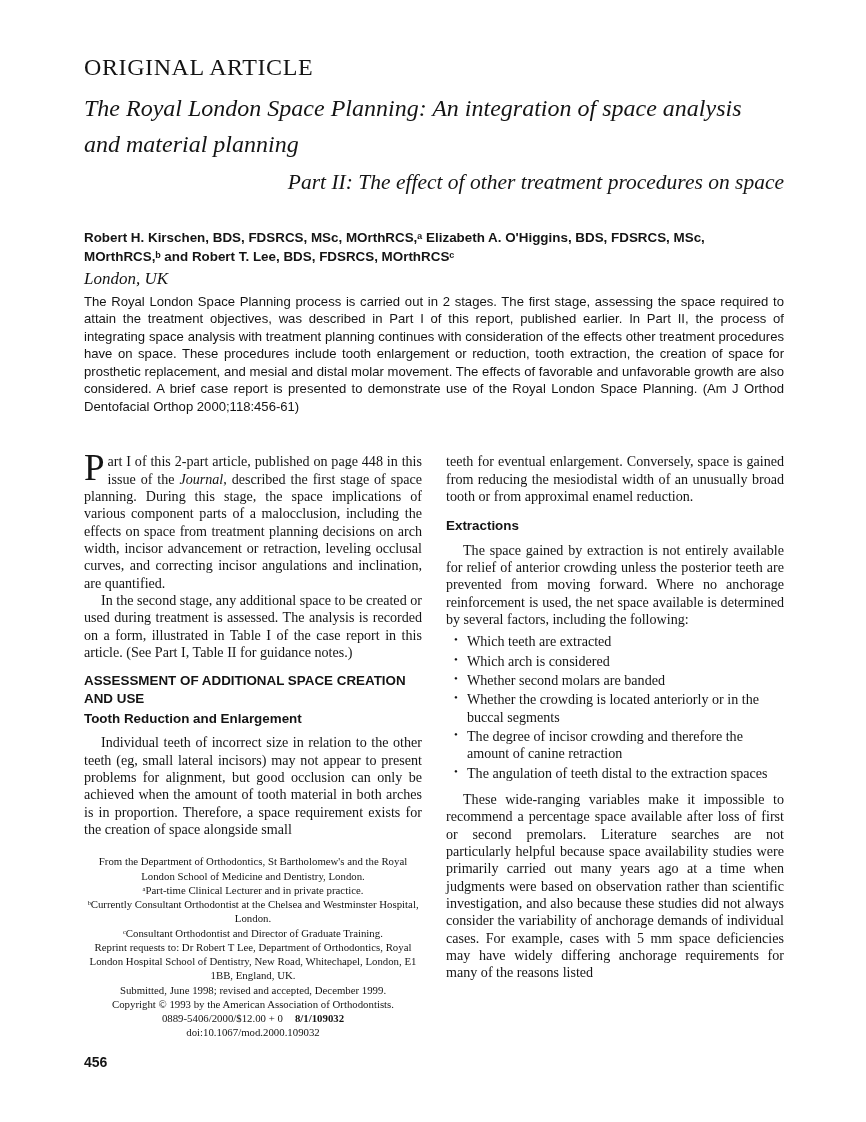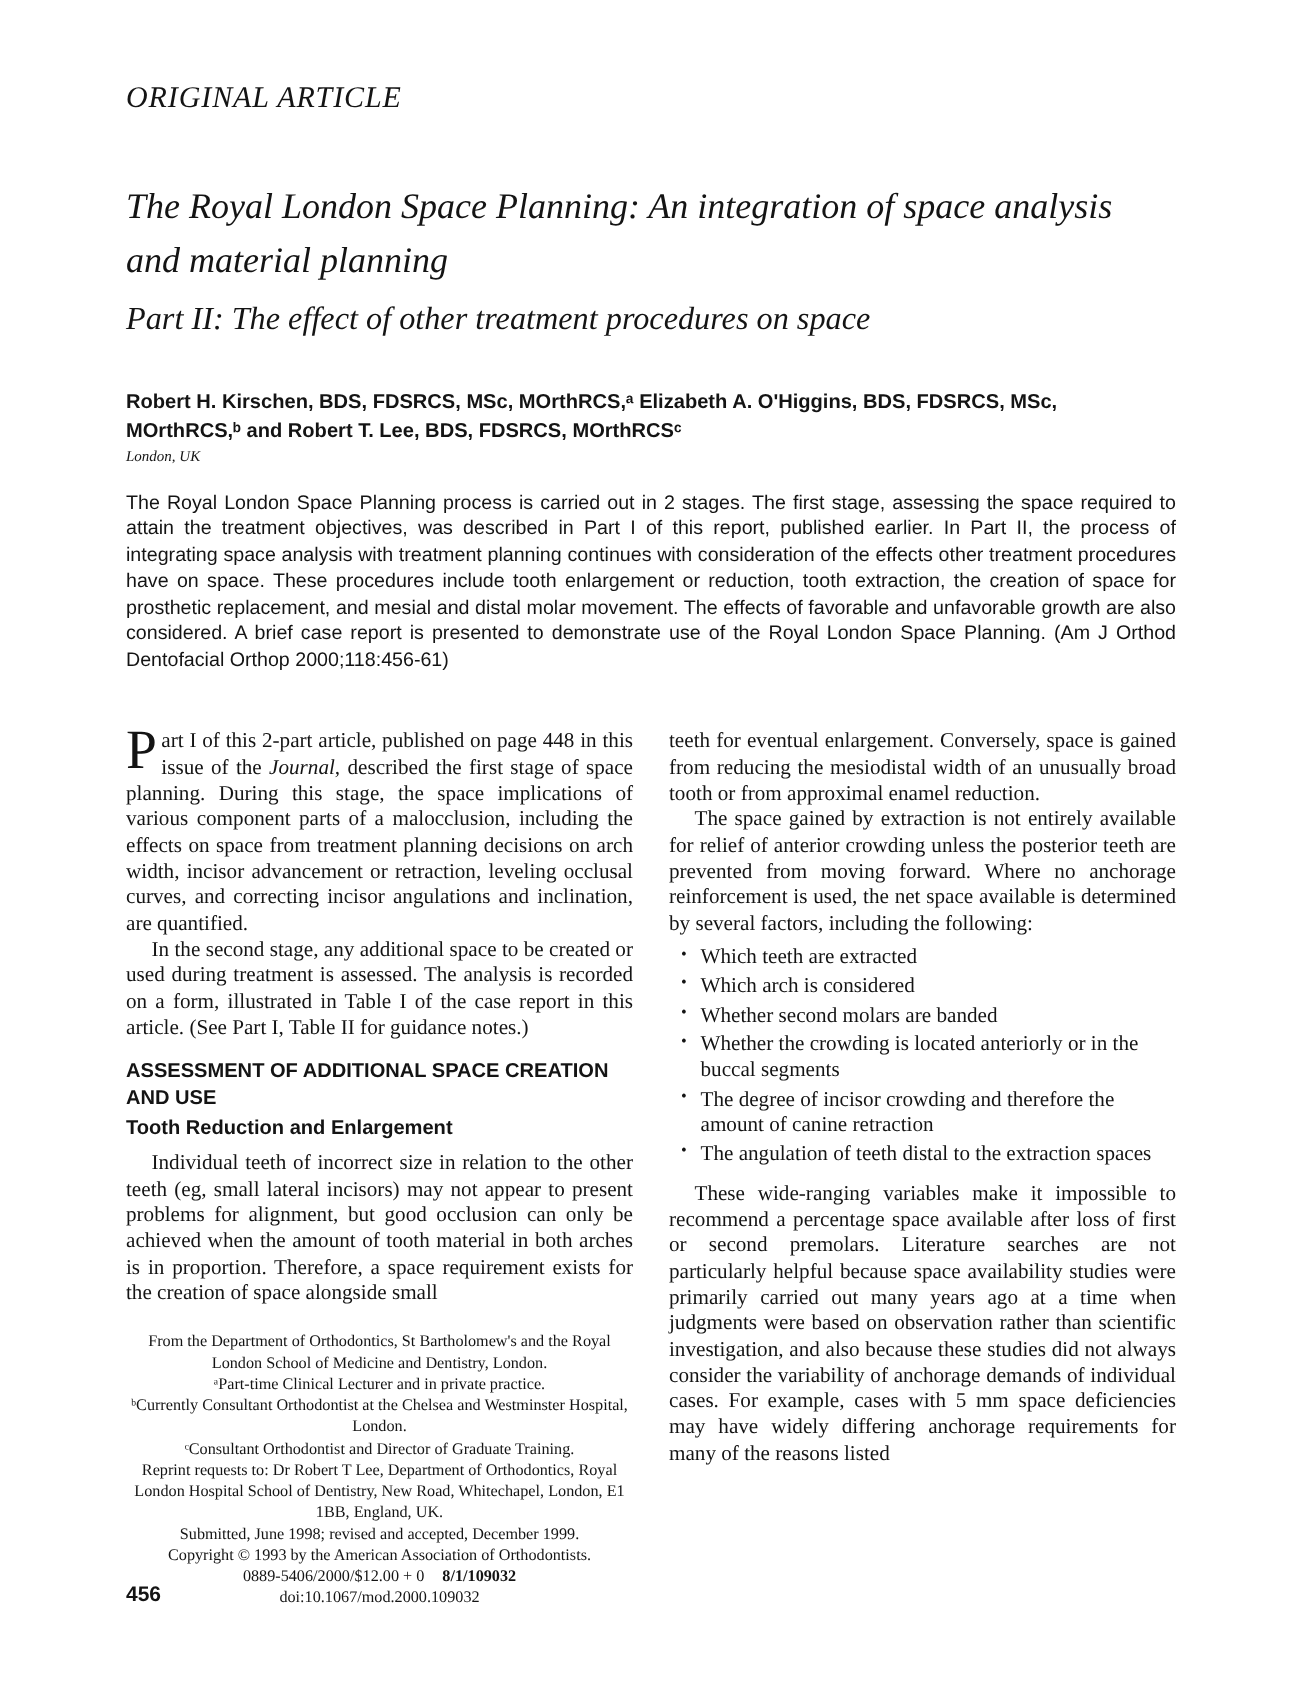--- a/index.html
+++ b/index.html
@@ -11,54 +11,54 @@
   }
   .page {
     position: relative;
     width: 866px; height: 1122px;
     padding: 54px 82px 0 84px;
     overflow: hidden;
     background: #ffffff;
   }
   .article-type {
     font-family: "Liberation Serif", serif;
-    font-size: 20px;
+    font-size: 24px;
     font-weight: 400;
     letter-spacing: 0.6px;
-    margin-bottom: 44px;
-    font-style: italic;
+    margin-bottom: 10px;
   }
   .title {
     font-family: "Liberation Serif", serif;
     font-style: italic;
     font-weight: 400;
     font-size: 24px;
     line-height: 1.48;
     max-width: 660px;
   }
   .subtitle {
     font-family: "Liberation Serif", serif;
     font-style: italic;
     font-weight: 400;
     font-size: 21.5px;
     margin-top: 8px;
     margin-bottom: 34px;
+    text-align: right;
   }
   .authors {
     font-family: "Liberation Sans", sans-serif;
     font-weight: bold;
     font-size: 13.4px;
     line-height: 1.4;
     max-width: 660px;
   }
   .affiliation {
     font-style: italic;
-    font-size: 10px;
+    font-size: 17px;
     margin-top: 2px;
-    margin-bottom: 16px;
+    margin-bottom: 4px;
   }
   .abstract {
     font-family: "Liberation Sans", sans-serif;
     font-size: 13.1px;
     line-height: 1.34;
     text-align: justify;
     margin-bottom: 38px;
   }
   .columns { display: flex; gap: 24px; }
   .col { flex: 1; min-width: 0; }
@@ -162,20 +162,21 @@
         <p>Submitted, June 1998; revised and accepted, December 1999.</p>
         <p>Copyright © 1993 by the American Association of Orthodontists.</p>
         <p><span>0889-5406/2000/$12.00 + 0</span><span class="fn-code">8/1/109032</span></p>
         <p>doi:10.1067/mod.2000.109032</p>
       </div>
     </div>
 
     <div class="col">
       <p class="body-para">teeth for eventual enlargement. Conversely, space is gained from reducing the mesiodistal width of an unusually broad tooth or from approximal enamel reduction.</p>
 
+      <h4 class="sub-heading" style="margin-top:12px;">Extractions</h4>
 
       <p class="body-para indent">The space gained by extraction is not entirely available for relief of anterior crowding unless the posterior teeth are prevented from moving forward. Where no anchorage reinforcement is used, the net space available is determined by several factors, including the following:</p>
 
       <ul class="bullet-list">
         <li>Which teeth are extracted</li>
         <li>Which arch is considered</li>
         <li>Whether second molars are banded</li>
         <li>Whether the crowding is located anteriorly or in the buccal segments</li>
         <li>The degree of incisor crowding and therefore the amount of canine retraction</li>
         <li>The angulation of teeth distal to the extraction spaces</li>

